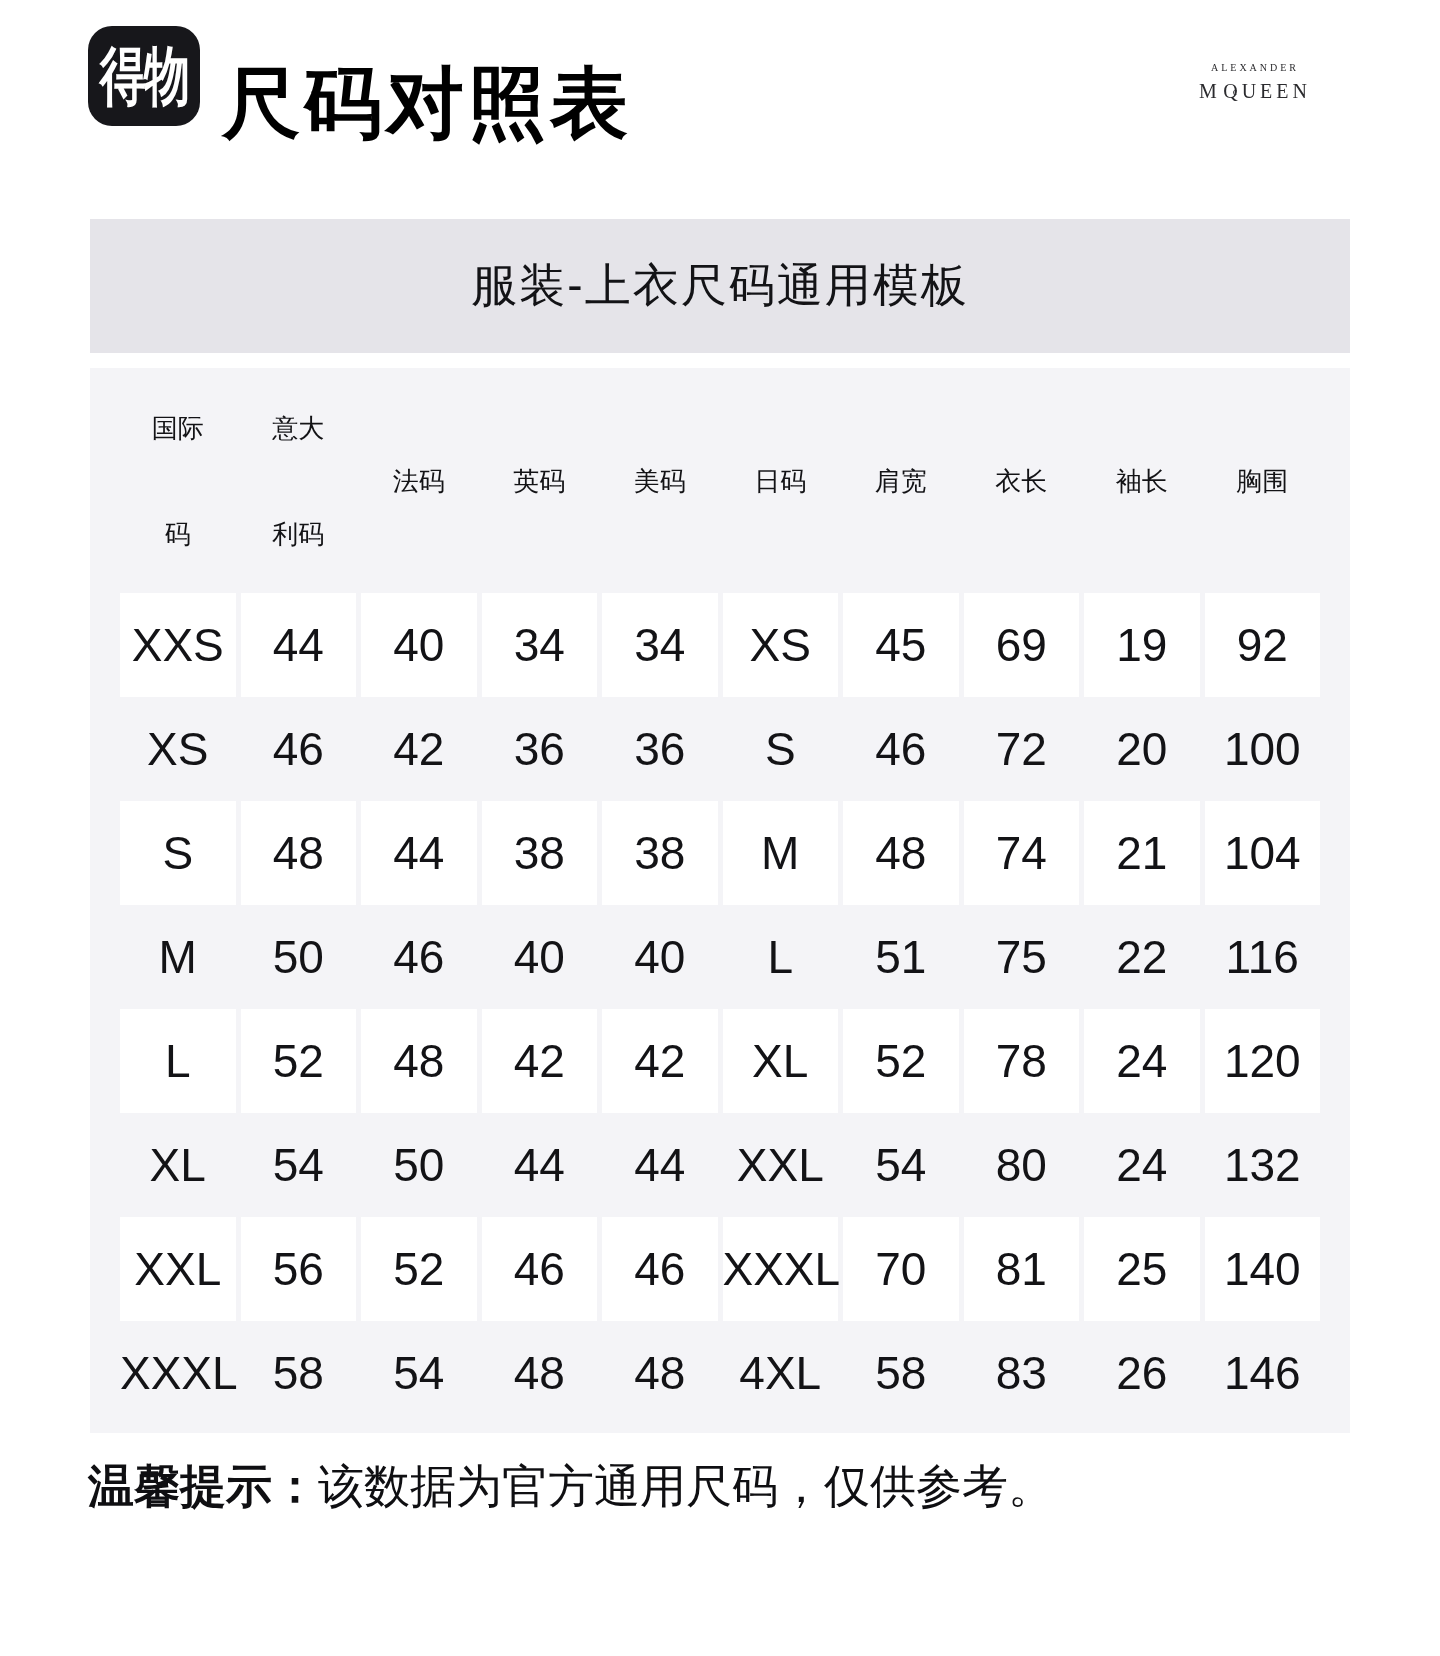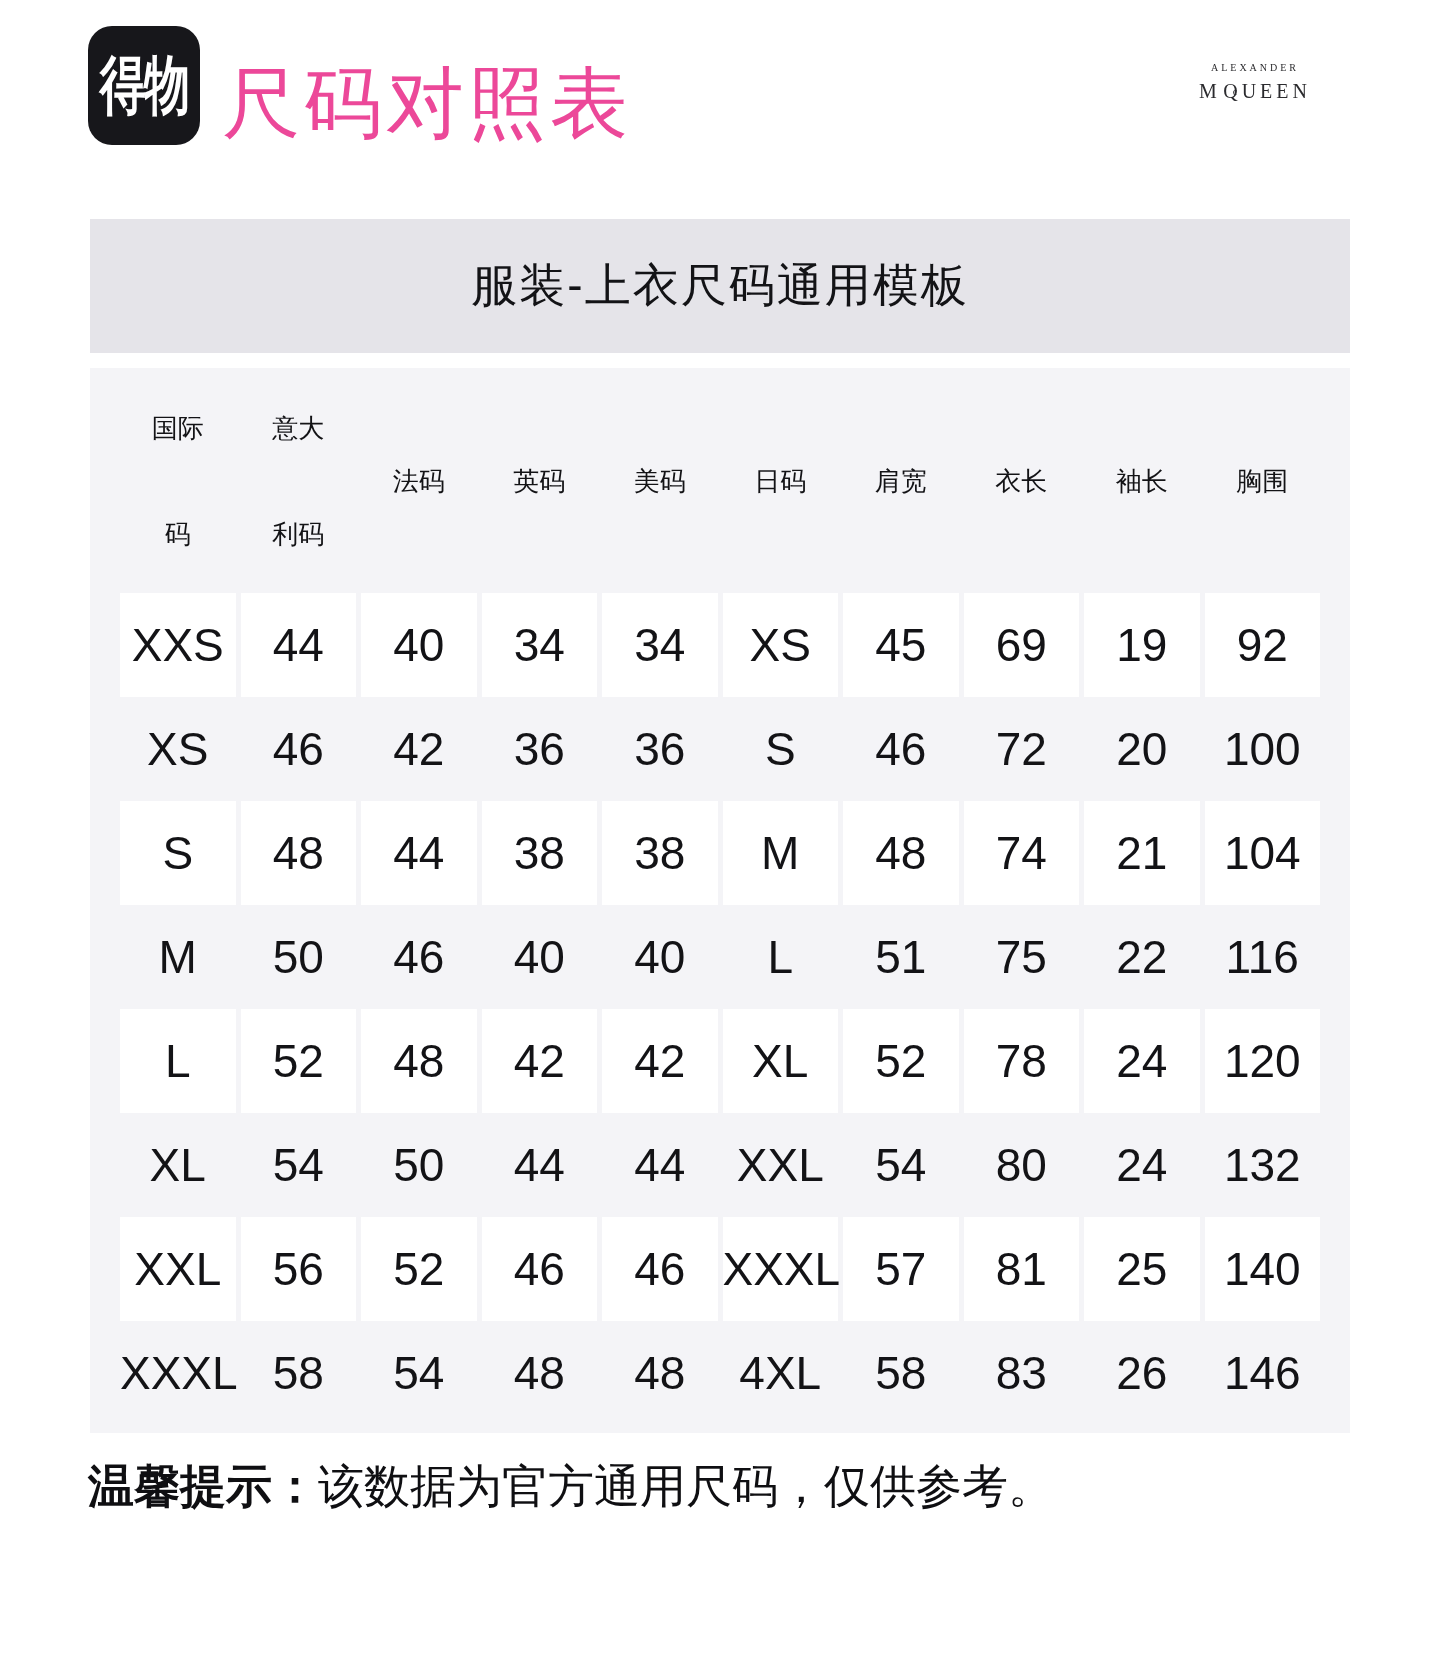--- a/index.html
+++ b/index.html
@@ -12,32 +12,32 @@
   *{margin:0;padding:0;box-sizing:border-box;}
   html,body{background:#ffffff;}
   body{
     width:1440px;height:1656px;position:relative;
     font-family:"Liberation Sans","DejaVu Sans",sans-serif;
     color:var(--text,#131316);
     overflow:hidden;
   }
   
   .app-logo{
-    position:absolute;left:88px;top:26px;width:112px;height:119px;
+    position:absolute;left:88px;top:26px;width:112px;height:100px;
     background:var(--logo-bg,#17171b);border-radius:24px;
     display:flex;align-items:center;justify-content:center;color:#ffffff;
   }
   .app-logo span{
     font-size:50px;font-weight:700;letter-spacing:-2px;
     transform:scale(0.92,1.28);display:inline-block;white-space:nowrap;
   }
   .page-title{
     position:absolute;left:222px;top:64px;
-    font-size:78px;font-weight:400;letter-spacing:4px;line-height:1;
-    color:#ec4899;white-space:nowrap;
+    font-size:78px;font-weight:700;letter-spacing:4px;line-height:1;
+    color:#000000;white-space:nowrap;
   }
   .brand{
     position:absolute;left:1150px;top:62px;width:210px;text-align:center;
     font-family:"Liberation Serif","DejaVu Serif",serif;color:#2b2b2e;
   }
   .brand-line1{font-size:10px;letter-spacing:3px;white-space:nowrap;}
   .brand-line2{font-size:20px;letter-spacing:4px;margin-top:7px;white-space:nowrap;}
   .brand-c{
     display:inline-block;font-size:10px;position:relative;top:-3px;left:12px;
     margin-right:-6px;z-index:1;
@@ -205,21 +205,21 @@
           <td>24</td>
           <td>132</td>
         </tr>
         <tr class="highlight">
           <td>XXL</td>
           <td>56</td>
           <td>52</td>
           <td>46</td>
           <td>46</td>
           <td>XXXL</td>
-          <td>57</td>
+          <td>70</td>
           <td>81</td>
           <td>25</td>
           <td>140</td>
         </tr>
         <tr>
           <td>XXXL</td>
           <td>58</td>
           <td>54</td>
           <td>48</td>
           <td>48</td>

